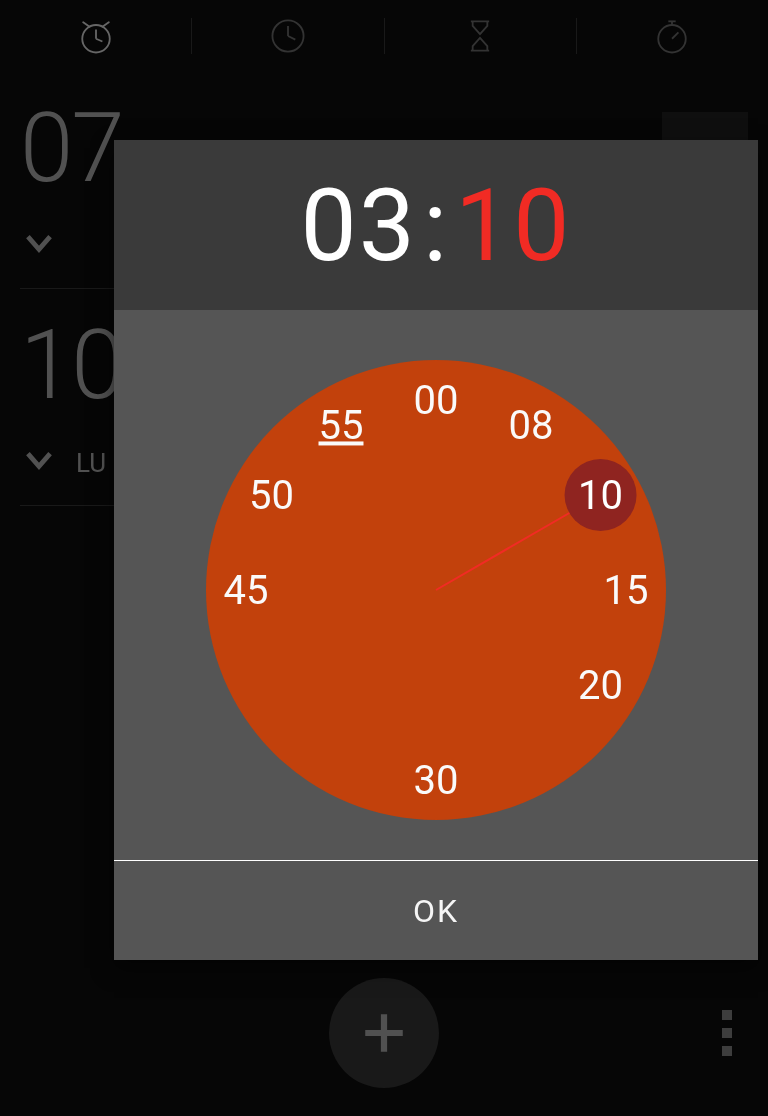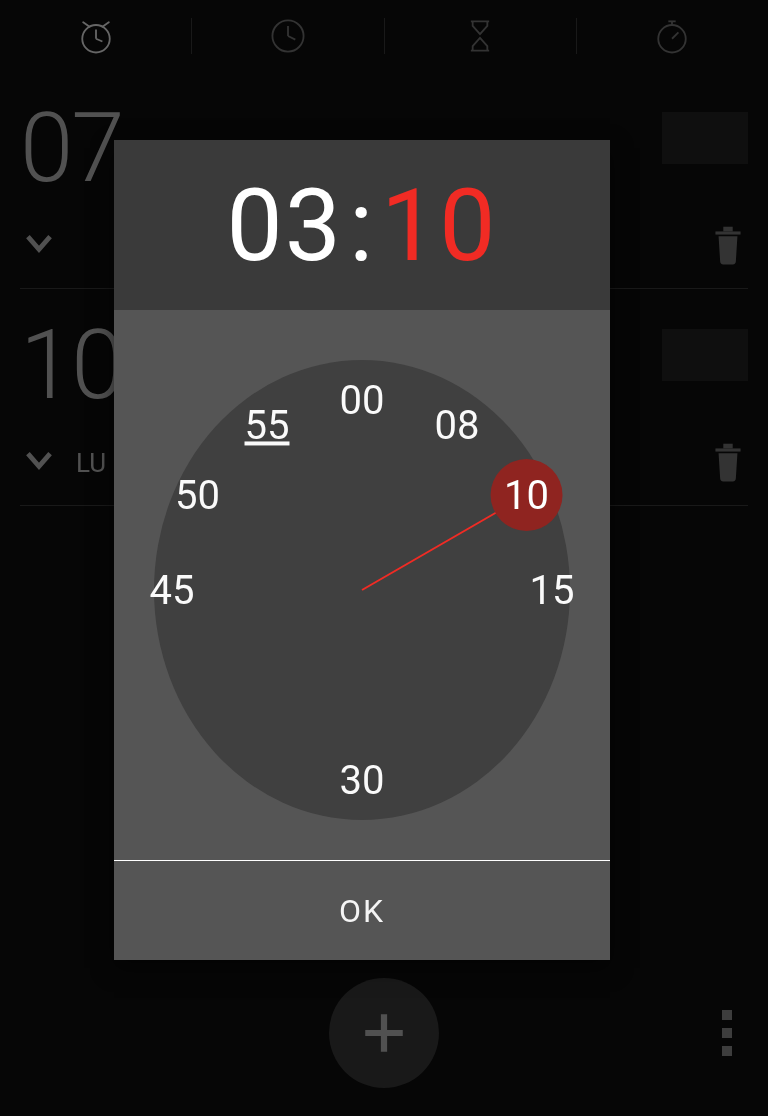--- a/index.html
+++ b/index.html
@@ -118,21 +118,21 @@
   
   .scrim {
     position: absolute;
     inset: 0;
     background: rgba(0,0,0,0.4);
   }
   .dialog {
     position: absolute;
     left: 114px;
     top: 140px;
-    width: 496px;
+    width: 644px;
     background: #555;
     box-shadow: 0 8px 20px rgba(0,0,0,0.5);
   }
   .dialog-header {
     background: #3a3a3a;
     height: 170px;
     display: flex;
     justify-content: center;
     align-items: center;
     font-size: 100px;
@@ -146,21 +146,21 @@
   .clock-wrap {
     padding: 50px 40px 40px 40px;
     display: flex;
     justify-content: center;
   }
   .clock {
     position: relative;
     width: 460px;
     height: 460px;
     border-radius: 50%;
-    background: #404040;
+    background: #c2410c;
   }
   .tick {
     position: absolute;
     width: 72px;
     height: 72px;
     display: flex;
     justify-content: center;
     align-items: center;
     font-size: 40px;
     color: #fafafa;
@@ -301,20 +301,21 @@
   </div>
 
   <div class="clock-wrap">
     <div class="clock" id="clock">
 
     <div class="hand" style="transform: rotate(-120deg);"></div>
         <div class="tick" style="transform: translate(1.16341e-14px, -190px);">00</div>
         <div class="tick" style="transform: translate(95px, -164.545px);">08</div>
         <div class="tick selected" style="transform: translate(164.545px, -95px);">10</div>
         <div class="tick" style="transform: translate(190px, 0px);">15</div>
+        <div class="tick" style="transform: translate(164.545px, 95px);">20</div>
         <div class="tick" style="transform: translate(1.16341e-14px, 190px);">30</div>
         <div class="tick" style="transform: translate(-190px, 2.32683e-14px);">45</div>
         <div class="tick" style="transform: translate(-164.545px, -95px);">50</div>
         <div class="tick" style="transform: translate(-95px, -164.545px); text-decoration: underline;">55</div>
       </div>
   </div>
 
   <div class="ok-bar">
     <span>OK</span>
   </div>

